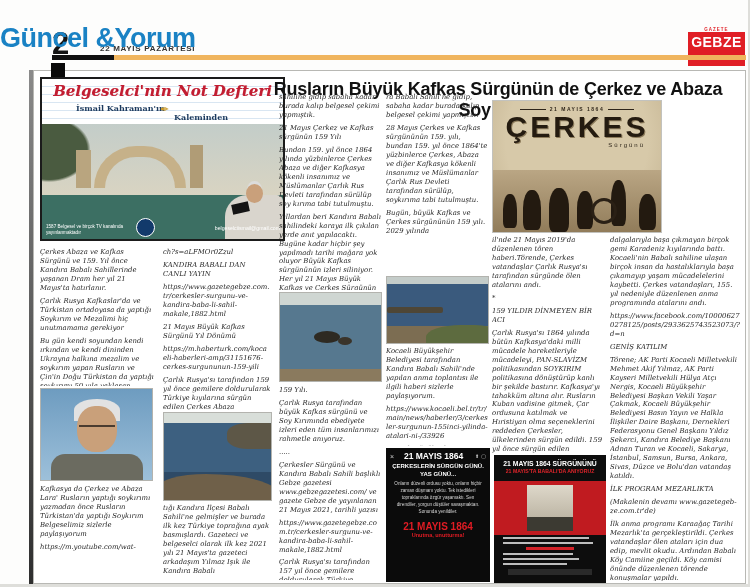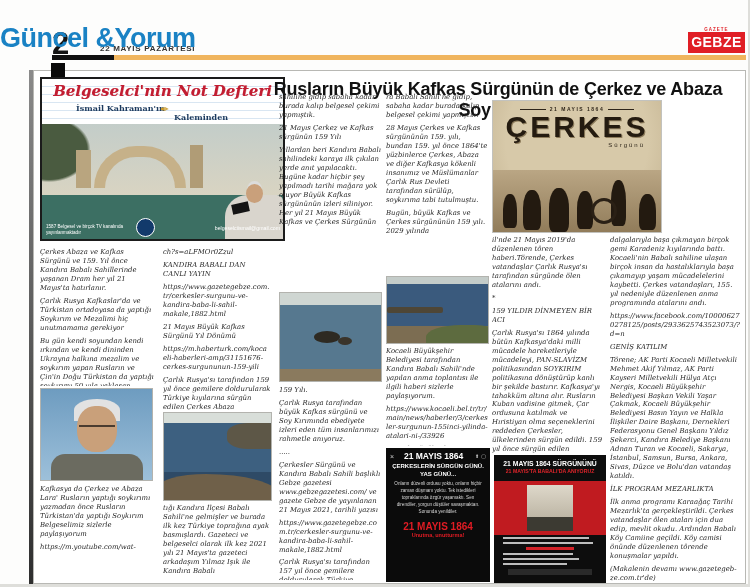--- a/index.html
+++ b/index.html
@@ -12,21 +12,21 @@
                font-weight:bold; font-size:31px; color:#141414; }
   .hdr-date  { position:absolute; left:100px; top:44px; font-family:"Liberation Sans",sans-serif;
                font-size:8px; font-weight:bold; letter-spacing:.7px; color:#333; }
   .hdr-title { position:absolute; left:0; right:0; top:23px; text-align:left;
                font-family:"Liberation Sans",sans-serif; font-weight:bold; font-size:27px;
                color:#1a82c4; letter-spacing:-.5px; }
   .logo      { position:absolute; left:688px; top:27px; width:57px; }
   .logo-top  { font-family:"Liberation Sans",sans-serif; font-size:4.5px; font-weight:bold;
                color:#e01e25; text-align:center; letter-spacing:1px; }
   .logo-main { background:#e01e25; color:#fff; font-family:"Liberation Sans",sans-serif;
-               font-weight:bold; font-size:14px; text-align:center; padding:2px 0 3px; letter-spacing:.5px; }
+               font-weight:bold; font-size:14px; text-align:center; padding:2px 0 16px; letter-spacing:.5px; }
   .rule-black  { position:absolute; left:52px;  top:55px; width:62px;  height:5px; background:#111; }
   .rule-orange { position:absolute; left:114px; top:55px; width:632px; height:5px; background:#f0b55e; }
 
   
   .frame   { position:absolute; left:33px; top:70px; width:713px; height:514px;
              border:1px solid #b8b8b4; background:#fff; }
   .spine   { position:absolute; left:29px; top:70px; width:4px; height:514px;
              background:linear-gradient(#8a8a8a,#2e2e2e); }
   .corner  { position:absolute; left:51px; top:63px; width:14px; height:18px; background:#0a0a0a; }
 
@@ -201,20 +201,21 @@
     <div class="c2-head"></div>
     <div class="c2-rock"></div>
   </div>
   <div class="txt" style="left:163px; top:504px; width:108px; height:76px;">
     <p>tığı Kandıra İlçesi Babalı Sahili'ne gelmişler ve burada ilk kez Türkiye toprağına ayak basmışlardı. Gazeteci ve belgeselci olarak ilk kez 2021 yılı 21 Mayıs'ta gazeteci arkadaşım Yılmaz Işık ile Kandıra Babalı</p>
   </div>
 
   <div class="txt" style="left:279px; top:93px; width:102px; height:197px;">
     <p>sahiline gidip sabaha kadar burada kalıp belgesel çekimi yapmıştık.</p>
     <p>21 Mayıs Çerkez ve Kafkas sürgünün 159 Yılı</p>
+    <p>Bundan 159. yıl önce 1864 yılında yüzbinlerce Çerkes Abaza ve diğer Kafkasya kökenli insanımız ve Müslümanlar Çarlık Rus Devleti tarafından sürülüp soy kırıma tabi tutulmuştu.</p>
     <p>Yıllardan beri Kandıra Babalı sahilindeki karaya ilk çıkılan yerde anıt yapılacaktı. Bugüne kadar hiçbir şey yapılmadı tarihi mağara yok oluyor Büyük Kafkas sürgününün izleri siliniyor. Her yıl 21 Mayıs Büyük Kafkas ve Çerkes Sürgünün</p>
   </div>
   <div class="ph ph-sea3" style="left:279px; top:292px; width:103px; height:90px;">
     <div class="s3-rock1"></div>
     <div class="s3-rock2"></div>
   </div>
   <div class="txt" style="left:279px; top:386px; width:102px; height:194px;">
     <p>159 Yılı.</p>
     <p>Çarlık Rusya tarafından büyük Kafkas sürgünü ve Soy Kırımında ebediyete izleri eden tüm insanlarımızı rahmetle anıyoruz.</p>
     <p>.....</p>
@@ -295,17 +296,17 @@
       <div class="pr-logos"></div>
     </div>
   </div>
 
   <div class="txt" style="left:610px; top:236px; width:130px; height:345px;">
     <p>dalgalarıyla başa çıkmayan birçok gemi Karadeniz kıyılarında battı. Kocaeli'nin Babalı sahiline ulaşan birçok insan da hastalıklarıyla başa çıkamayıp yaşam mücadelelerini kaybetti. Çerkes vatandaşları, 155. yıl nedeniyle düzenlenen anma programında atalarını andı.</p>
     <p>https://www.facebook.com/100006270278125/posts/2933625743523073/?d=n</p>
     <p>GENİŞ KATILIM</p>
     <p>Törene; AK Parti Kocaeli Milletvekili Mehmet Akif Yılmaz, AK Parti Kayseri Milletvekili Hülya Atçı Nergis, Kocaeli Büyükşehir Belediyesi Başkan Vekili Yaşar Çakmak, Kocaeli Büyükşehir Belediyesi Basın Yayın ve Halkla İlişkiler Daire Başkanı, Dernekleri Federasyonu Genel Başkanı Yıldız Şekerci, Kandıra Belediye Başkanı Adnan Turan ve Kocaeli, Sakarya, İstanbul, Samsun, Bursa, Ankara, Sivas, Düzce ve Bolu'dan vatandaş katıldı.</p>
     <p>İLK PROGRAM MEZARLIKTA</p>
+    <p>(Makalenin devamı www.gazetegeb-ze.com.tr'de)</p>
     <p>İlk anma programı Karaağaç Tarihi Mezarlık'ta gerçekleştirildi. Çerkes vatandaşlar ölen ataları için dua edip, mevlit okudu. Ardından Babalı Köy Camiine geçildi. Köy camisi önünde düzenlenen törende konuşmalar yapıldı.</p>
-    <p>(Makalenin devamı www.gazetegeb-ze.com.tr'de)</p>
   </div>
 
 </div>
 
 </body></html>

